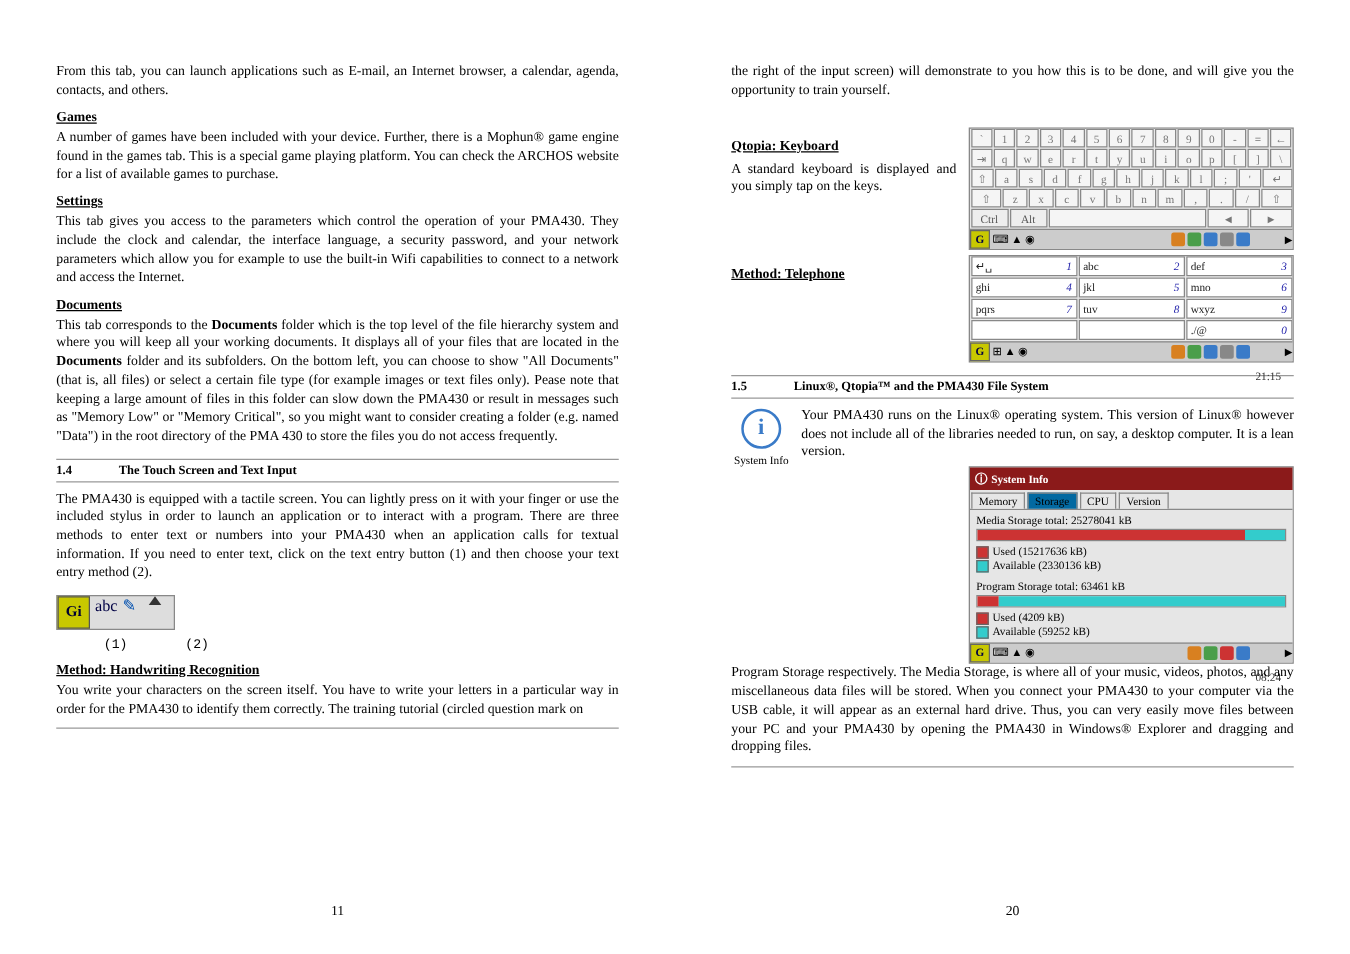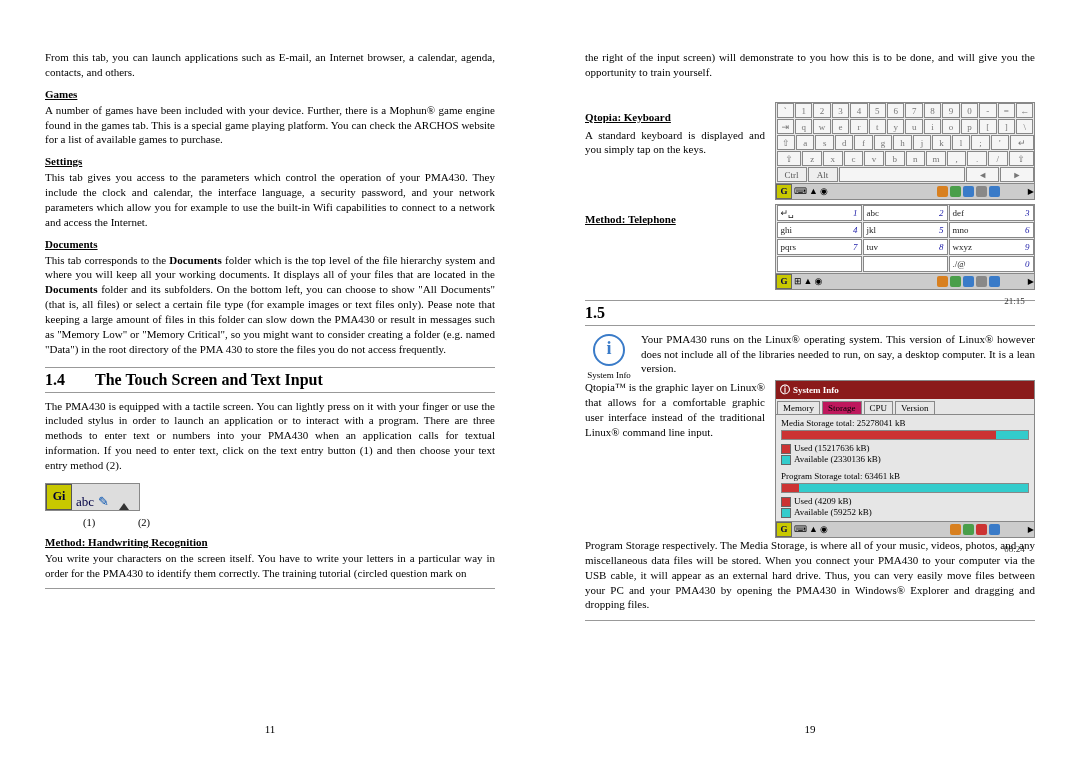--- a/index.html
+++ b/index.html
@@ -25,31 +25,31 @@
   }
   .page-num {
     text-align: center;
     font-size: 11px;
     position: absolute;
     bottom: 28px;
     left: 0; right: 0;
   }
   p { margin: 0 0 4px 0; text-align: justify; line-height: 1.35; }
   .heading { font-weight: bold; text-decoration: underline; margin: 8px 0 3px 0; }
-  .section-row { display: flex; border-top:1px solid #999; border-bottom:1px solid #999; padding:3px 0; margin:10px 0 6px 0; font-weight:bold; font-size:16px;}
+  .section-row { display: flex; border-top:1px solid #999; border-bottom:1px solid #999; padding:3px 0; margin:10px 0 6px 0; font-weight:bold; font-size:10px;}
   .section-num { width: 50px; }
   .section-title { flex:1; }
   .input-bar {
-    display:inline-flex; align-items:flex-end; background:#ddd; border:1px solid #888; height:26px; margin:6px 0;
+    display:inline-flex; align-items:flex-start; background:#ddd; border:1px solid #888; height:26px; margin:6px 0;
   }
   .input-bar .gi { width:24px;height:24px;background:#c8c800;border:1px solid #555;display:flex;align-items:center;justify-content:center;font-weight:bold;color:#003;font-size:12px;}
   .input-bar .abc { font-family:cursive;font-size:13px;padding:0 4px;color:#004;}
   .input-bar .pencil { color:#0050b0;font-size:13px;}
   .input-bar .tri { width:0;height:0;border-left:5px solid transparent;border-right:5px solid transparent;border-bottom:7px solid #333;margin:0 10px;}
-  .labels12 { font-size:10.5px; }
+  .labels12 { font-size:10.5px;font-family:Liberation Mono, monospace; }
   .labels12 span:first-child { margin-left:38px; }
   .labels12 span:last-child { margin-left:40px; }
   .right-col { display:flex; gap:10px; margin-bottom:4px; }
   .right-col .txt { flex:1; font-size:11px; text-align:justify; line-height:1.35;}
   .kbd {
     width:258px; background:#e8e8e8; border:1px solid #888; font-size:9px;
   }
   .krow { display:flex; }
   .key { border:1px solid #888; height:13px; display:flex;align-items:center;justify-content:center; color:#777; background:#f5f5f5; flex:1; margin:0.5px;}
   .key.lbl { color:#555; background:#eee; }
@@ -66,21 +66,21 @@
     width:258px; background:#e8e8e8; border:1px solid #888;
   }
   .prow{display:flex;}
   .pkey{flex:1;border:1px solid #888;height:14px;margin:0.5px;background:#fff;display:flex;align-items:center;padding:0 3px;font-size:9px;color:#222;}
   .pkey .num{color:#22a;font-style:italic;margin-left:auto;}
   .sysinfo{width:258px;border:1px solid #888;font-size:9px;background:#e6e6e6;}
   .sys-title{background:#8b1a1a;color:#fff;padding:2px 4px;font-weight:bold;display:flex;align-items:center;gap:3px;}
   .sys-title::before{content:"ⓘ";color:#fff;font-size:10px;}
   .sys-tabs{display:flex;background:#e6e6e6;border-bottom:1px solid #888;}
   .sys-tab{border:1px solid #888;border-bottom:none;padding:1px 5px;margin:2px 1px 0 1px;background:#e6e6e6;font-size:9px;}
-  .sys-tab.active{background:#be185d;}
+  .sys-tab.active{background:#0369a1;}
   .sys-body{padding:3px 5px;background:#e6e6e6;font-size:9px;}
   .bar{height:8px;background:#fff;border:1px solid #888;margin:2px 0 3px 0;position:relative;}
   .bar .fill{position:absolute;top:0;left:0;bottom:0;}
   .legend-sq{display:inline-block;width:8px;height:8px;border:1px solid #666;vertical-align:middle;margin-right:3px;}
   .info-icon{display:inline-block;width:28px;height:28px;border:2px solid #3a7bc8;border-radius:50%;color:#3a7bc8;font-weight:bold;font-size:18px;text-align:center;line-height:24px;margin:2px 0;}
   .info-label{font-size:9px;text-align:center;margin-top:2px;}
   .icon-col{width:48px;text-align:center;flex-shrink:0;}
 </style>
 </head>
 <body>
@@ -254,33 +254,33 @@
         <div class="tray-icon"></div>
         <div class="tray-icon blue"></div>
         <span class="clock">21:15</span>
           <span style="font-size:8px">▶</span>
       </div>
     </div>
   </div>
 
   <div class="section-row">
     <div class="section-num">1.5</div>
+    <div class="section-title">Linux®, Qtopia™ and the PMA430 File System</div>
   </div>
 
   <div style="display:flex;gap:8px">
     <div class="icon-col">
       <div class="info-icon">i</div>
       <div class="info-label">System Info</div>
     </div>
     <p style="flex:1">Your PMA430 runs on the Linux® operating system. This version of Linux® however does not include all of the libraries needed to run, on say, a desktop computer. It is a lean version.</p>
   </div>
 
   <div style="display:flex;gap:10px">
     <div style="flex:1">
-      <p>Qtopia™ is the graphic layer on Linux® that allows for a comfortable graphic user interface instead of the traditional Linux® command line input.</p>
     </div>
     <div class="sysinfo">
       <div class="sys-title">System Info</div>
       <div class="sys-tabs">
         <div class="sys-tab">Memory</div>
         <div class="sys-tab active">Storage</div>
         <div class="sys-tab">CPU</div>
         <div class="sys-tab">Version</div>
       </div>
       <div class="sys-body">
@@ -312,14 +312,14 @@
         <div class="tray-icon blue"></div>
         <span class="clock">08:24</span>
           <span style="font-size:8px">▶</span>
       </div>
     </div>
   </div>
 
   <p>Program Storage respectively. The Media Storage, is where all of your music, videos, photos, and any miscellaneous data files will be stored. When you connect your PMA430 to your computer via the USB cable, it will appear as an external hard drive. Thus, you can very easily move files between your PC and your PMA430 by opening the PMA430 in Windows® Explorer and dragging and dropping files.</p>
 
   <div class="rule"></div>
-  <div class="page-num">19</div>
+  <div class="page-num">20</div>
 </div>
 
 </body></html>

